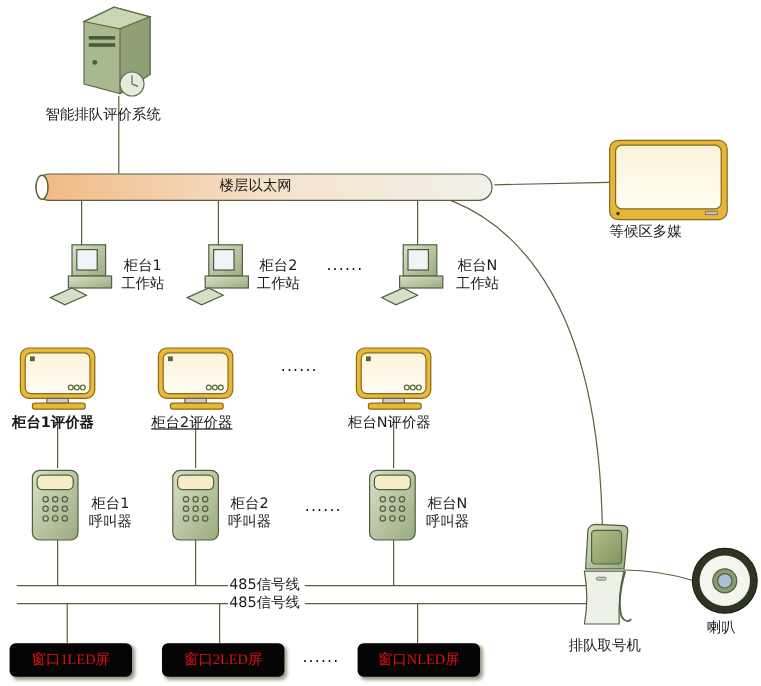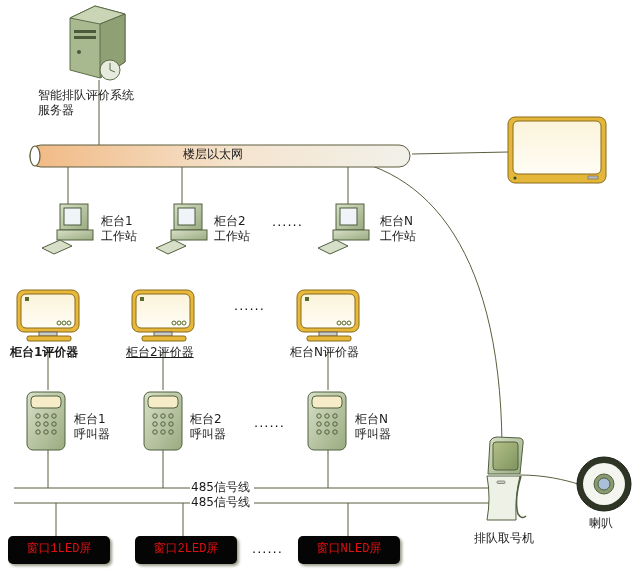--- a/index.html
+++ b/index.html
@@ -1,24 +1,24 @@
 <!DOCTYPE html>
 <html><head>
 <meta charset="utf-8">
 <style>
   html, body { margin:0; padding:0; background:#ffffff; }
   body { width:634px; height:572px; position:relative; overflow:hidden;
          font-family:"DejaVu Sans", sans-serif; }
   svg { position:absolute; left:0; top:0; }
   .lbl { position:absolute; font-size:12px; color:#1a1a1a; line-height:15px;
-         font-family:"DejaVu Sans", sans-serif; white-space:nowrap; }
+         font-family:"DejaVu Sans", sans-serif; white-space:nowrap;text-align:center; }
   .c { text-align:left; }
   .led { position:absolute; background:#050505; border-radius:5px; color:#e01010;
          font-size:12px; line-height:26px; text-align:center; width:102px; height:28px;
-         box-shadow:2px 2px 3px #9a9a8a; font-family:Liberation Mono, monospace; }
+         box-shadow:2px 2px 3px #9a9a8a; font-family:Liberation Serif, serif; }
   .dots { position:absolute; font-size:13px; color:#111; letter-spacing:1px; }
 </style>
 </head>
 <body>
 
 <svg width="634" height="572" viewBox="0 0 634 572">
   <defs>
     <linearGradient id="pipeG" x1="0" x2="1" y1="0" y2="0">
       <stop offset="0" stop-color="#f1b983"></stop>
       <stop offset="0.55" stop-color="#f5e4cf"></stop>
@@ -197,26 +197,26 @@
   <g>
     <circle cx="604" cy="484" r="27" fill="#2e3524" stroke="#1c2116"></circle>
     <circle cx="604" cy="484" r="21" fill="#f3f5ee"></circle>
     <circle cx="604" cy="484" r="10" fill="#8a9a70" stroke="#50603e"></circle>
     <circle cx="604" cy="484" r="6" fill="#a9c0d8" stroke="#50603e"></circle>
   </g>
 </svg>
 
 <div class="lbl c" style="left:38px;top:88px;width:124px;">
   <div>智能排队评价系统</div>
-  <div>服务器</div>
 </div>
 
 <div class="lbl" style="left:183px;top:147px;background:transparent;">楼层以太网</div>
 
 <div class="lbl c" style="left:508px;top:186px;width:100px;">
+  <div>等候区多媒</div>
 </div>
 
 <div class="lbl" style="left:101px;top:214px;">
   <div>柜台1</div>
   <div>工作站</div>
 </div>
 <div class="lbl" style="left:214px;top:214px;">
   <div>柜台2</div>
   <div>工作站</div>
 </div>

